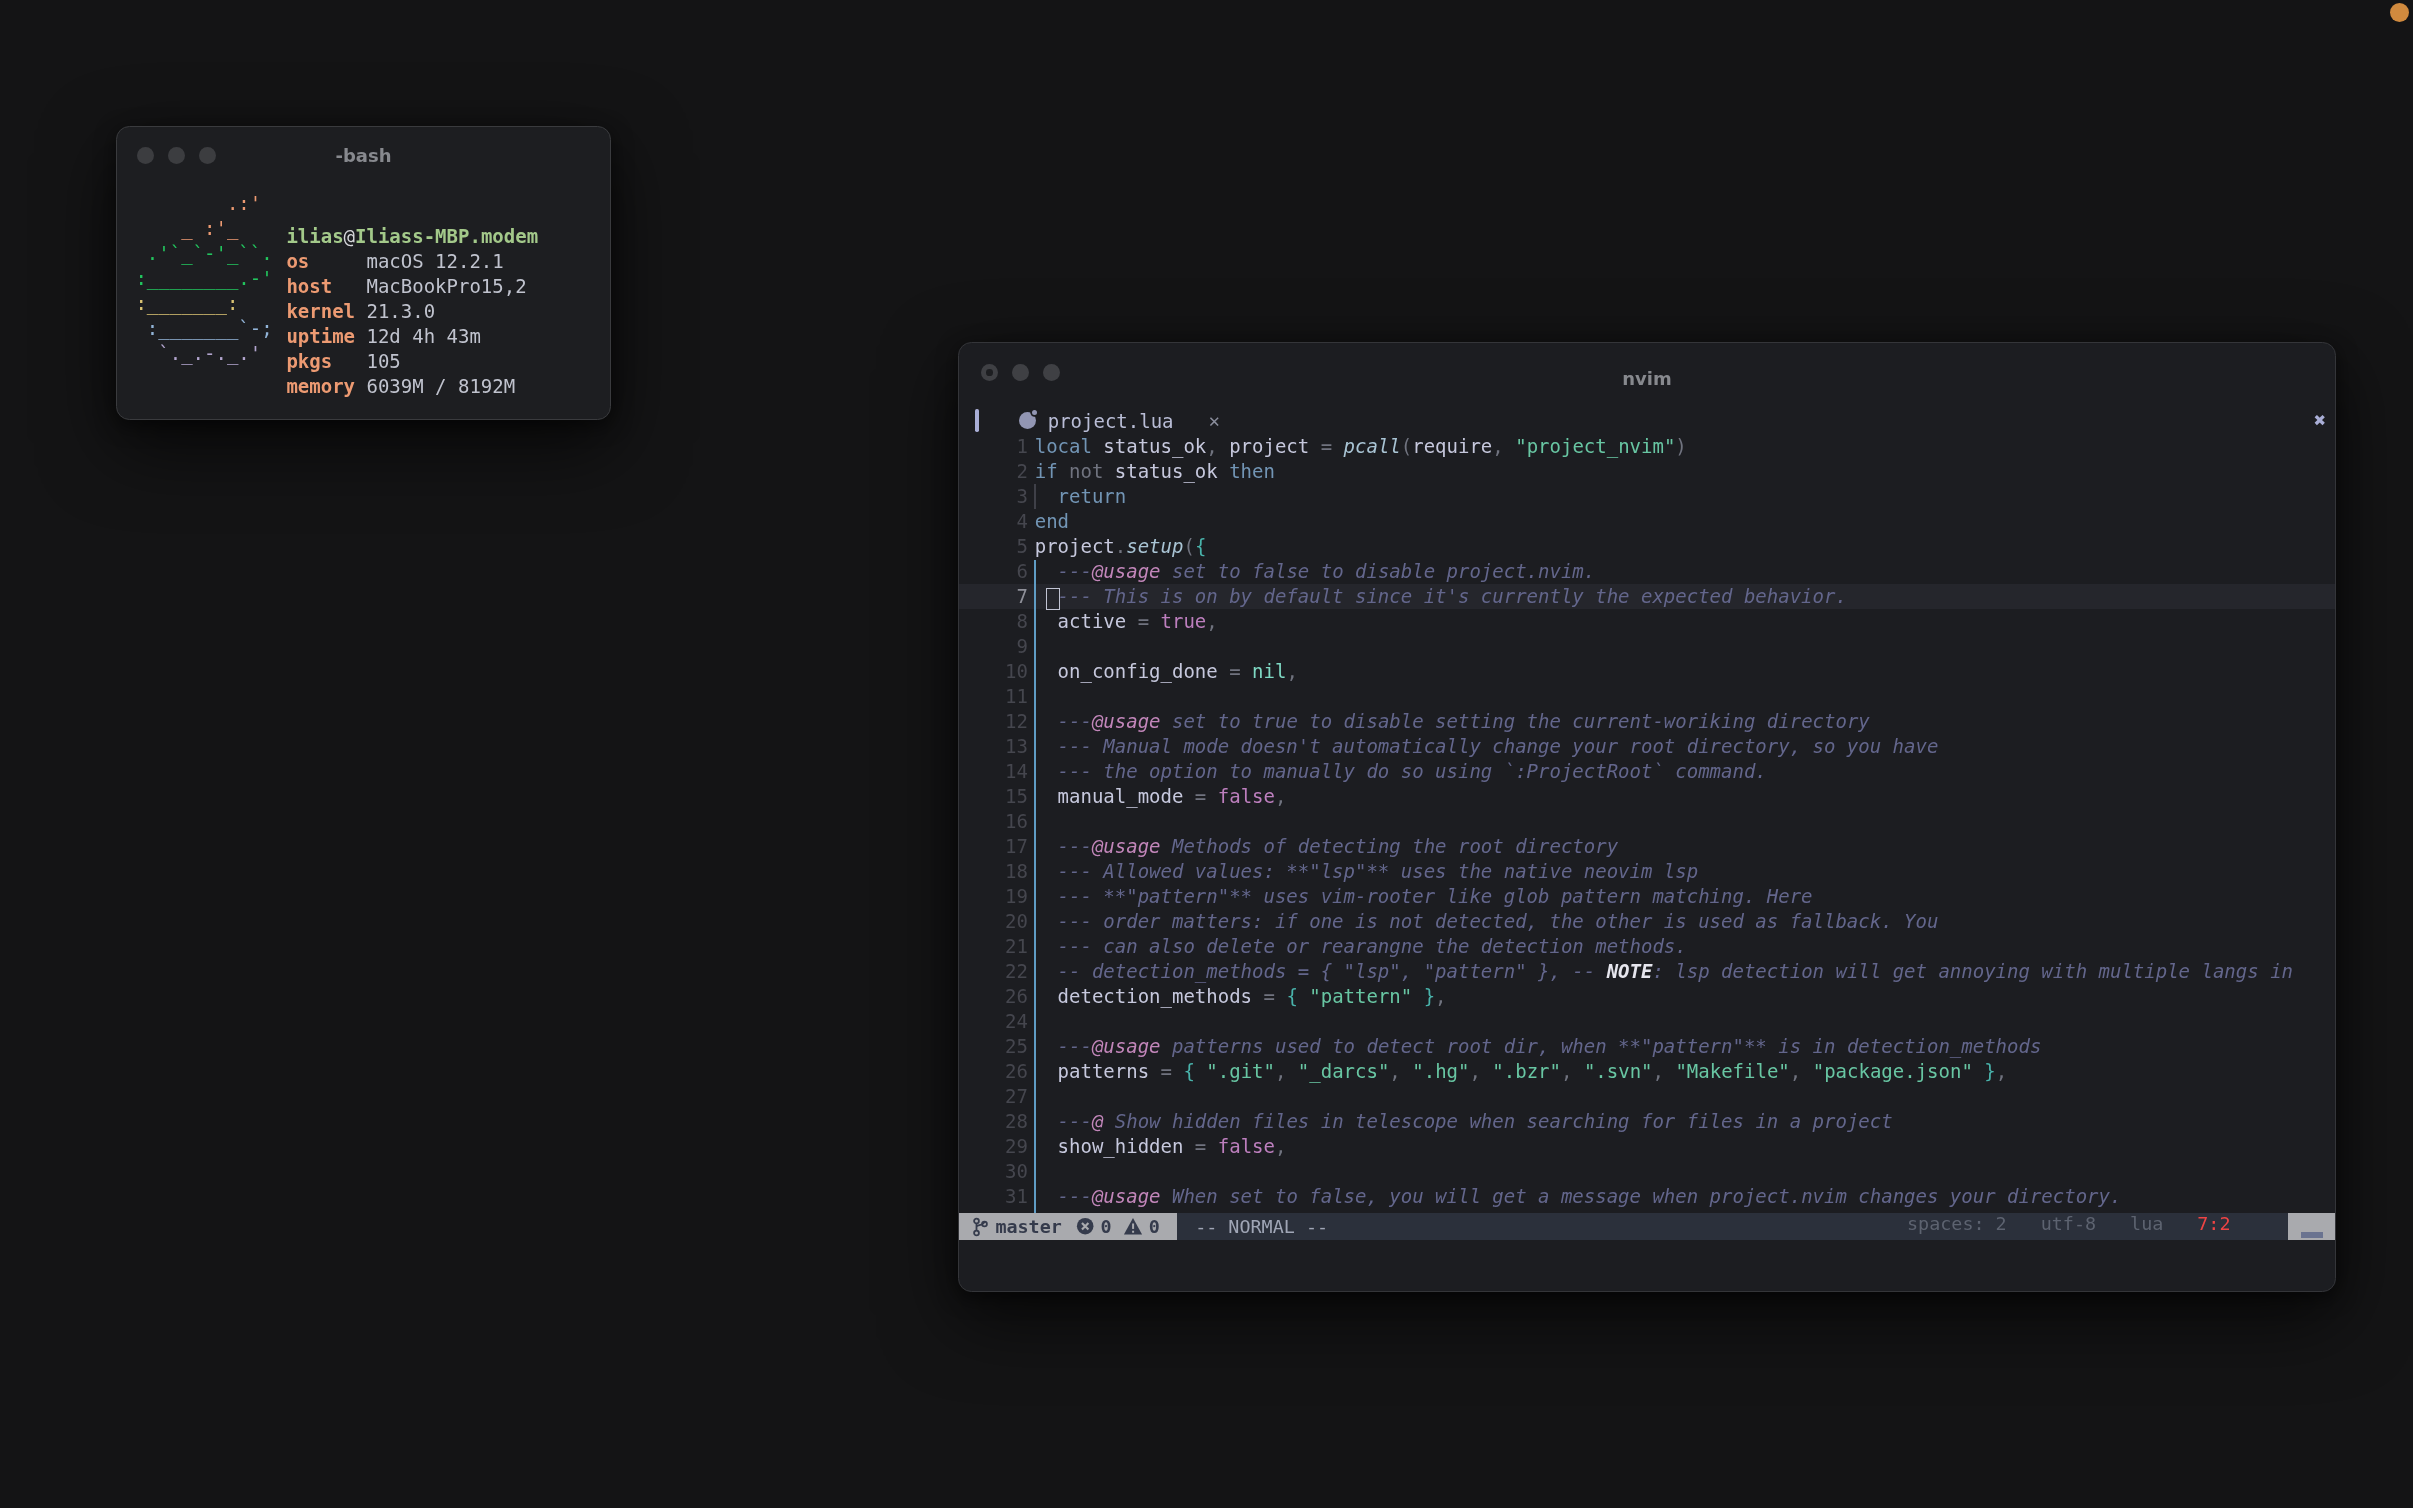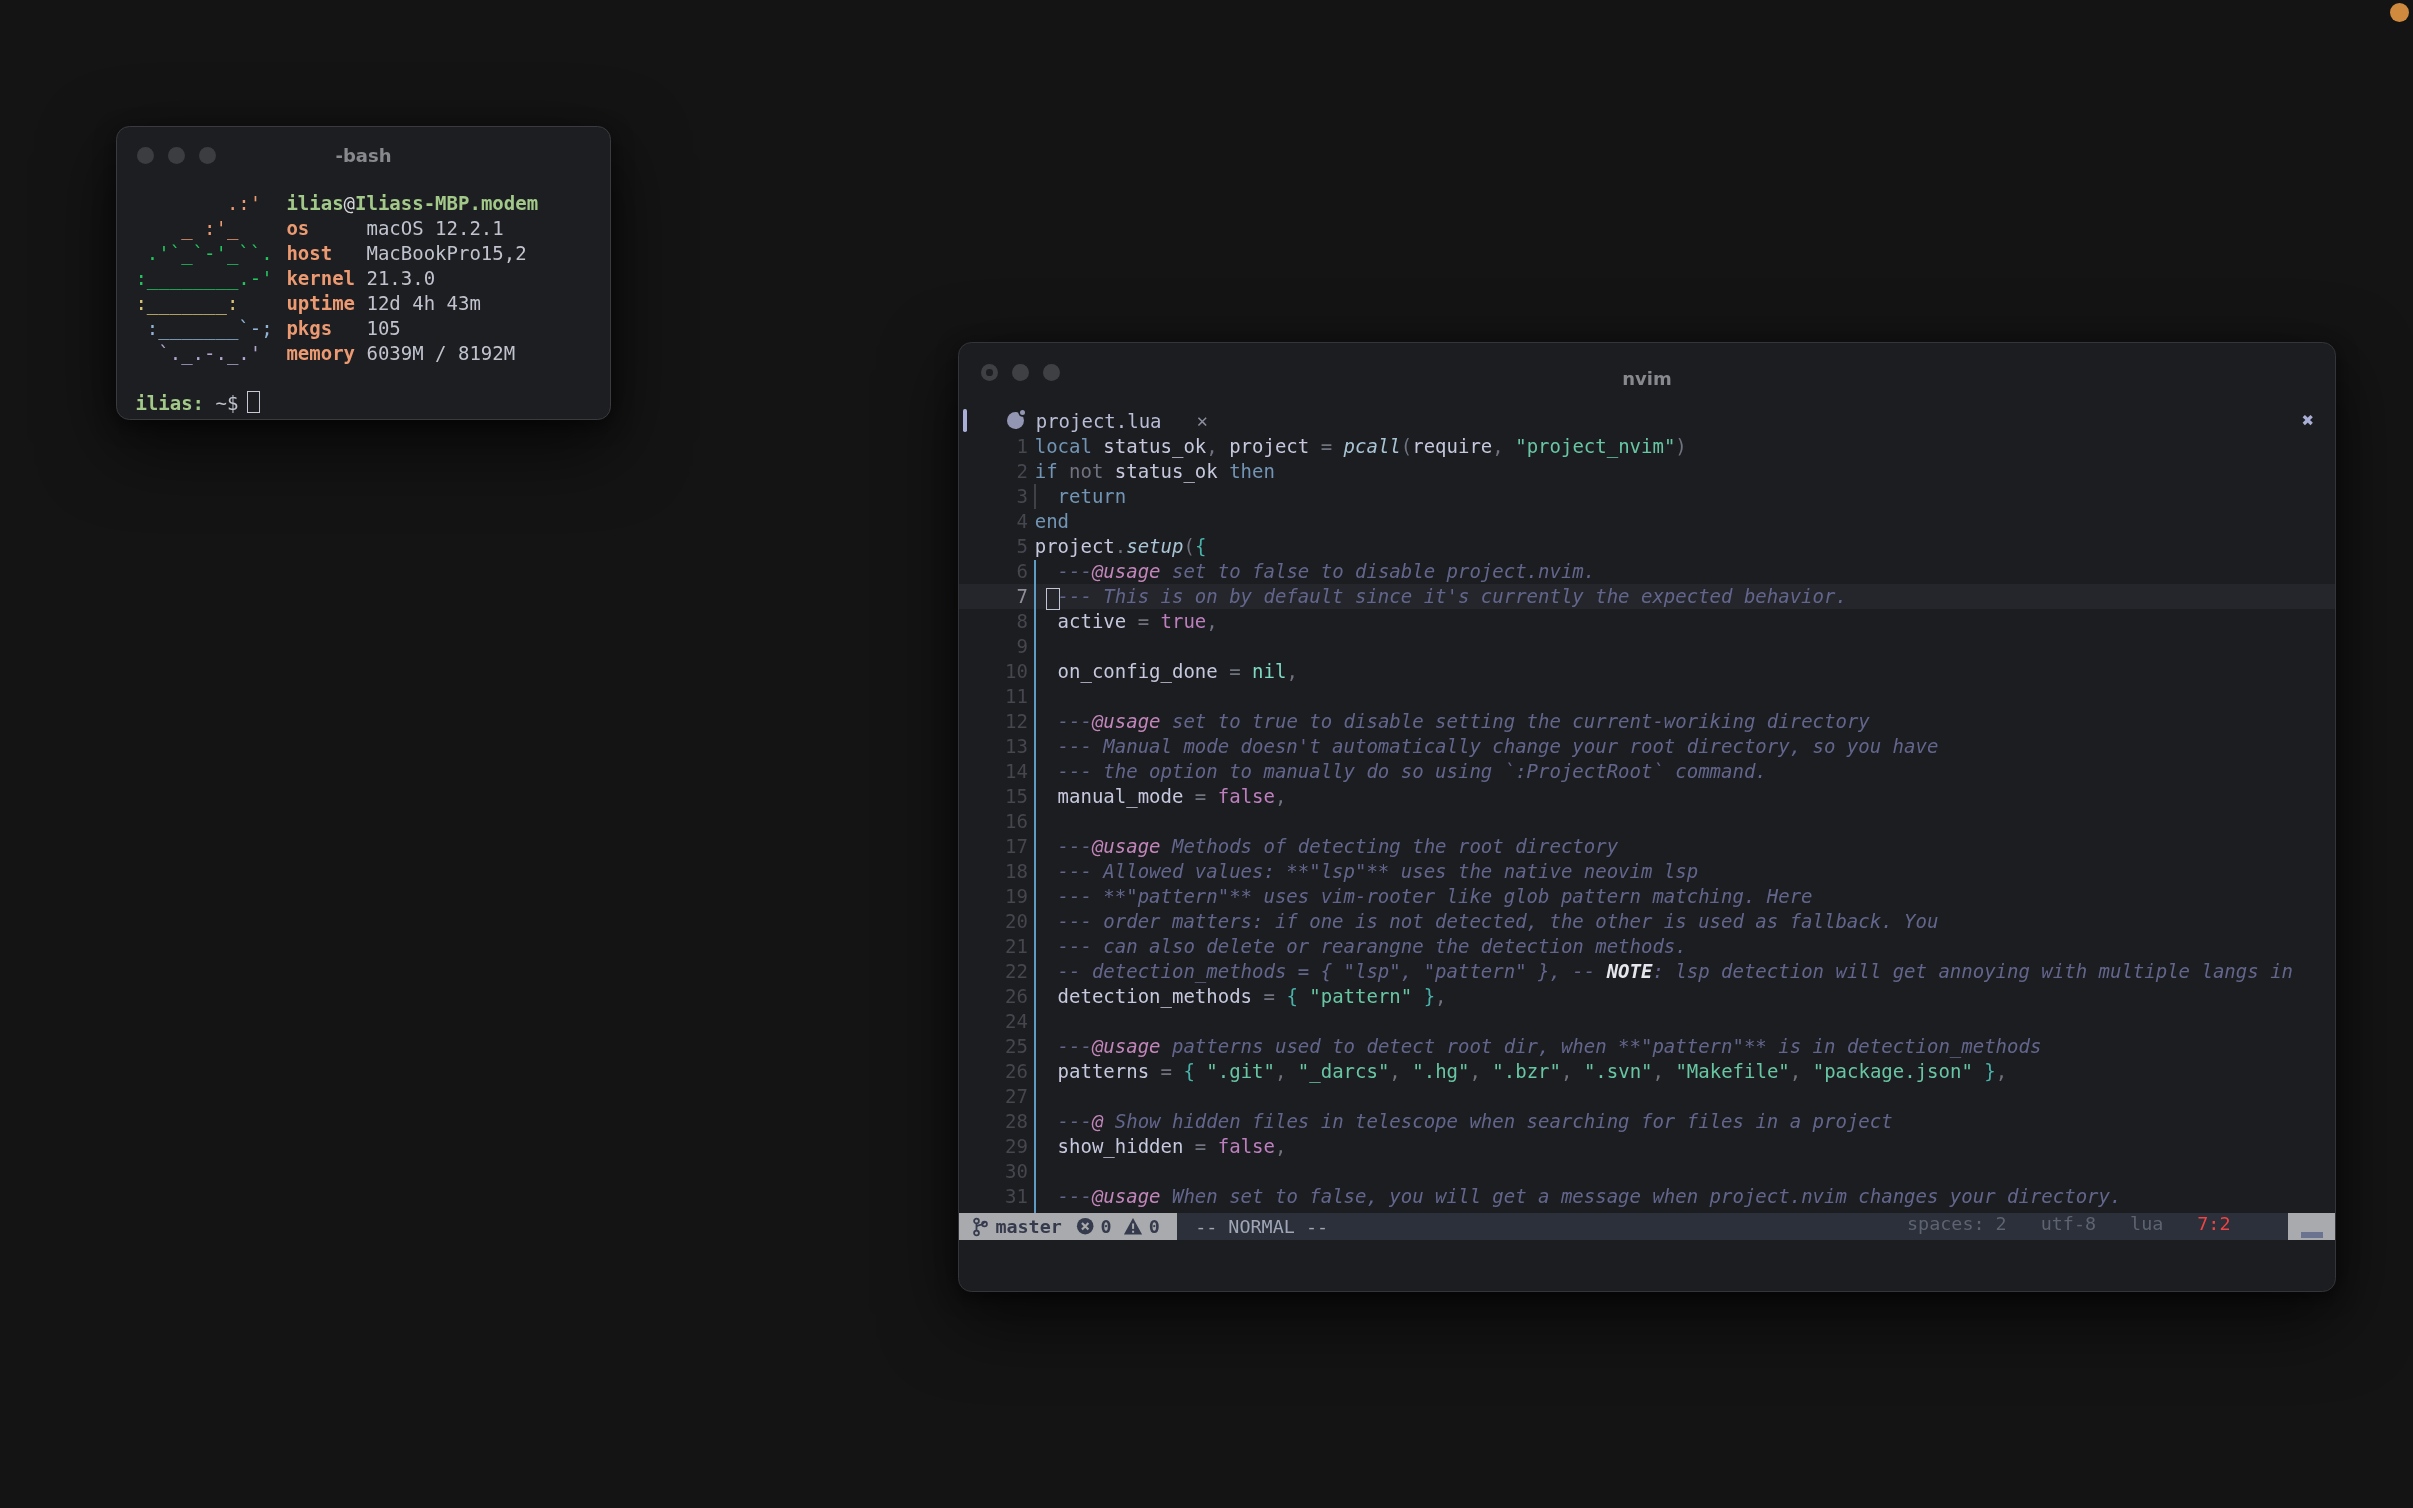--- a/index.html
+++ b/index.html
@@ -17,36 +17,36 @@
 
   
   .term{left:116px;top:126px;width:493px;height:292px;background:#1d1e21;border:0.8px solid #3a3b3e;}
   .term .lights{left:20px;top:20px;}
   .term .wtitle{top:18.4px;}
   .term-body{position:absolute;left:18.4px;top:64px;right:8.4px;bottom:0;font-size:19px;line-height:25px;overflow:hidden;}
   .fetch{display:flex;}
   pre{margin:0;font-family:inherit;font-size:inherit;line-height:inherit;}
   .art{width:151px;white-space:pre;}
   .a-orange{color:#ec9a72}.a-green{color:#22c55e}.a-yellow{color:#d9c273}.a-blue{color:#92b4d8}.a-purple{color:#b2a5ce}
-  .info{white-space:pre;}
+  .info{white-space:pre;margin-top:33px;}
   .fh-user,.fh-host{color:#a3c98a;font-weight:bold;}
   .fh-at{color:#d7d8dc;}
   .f-key{color:#ec9a72;font-weight:bold;display:inline-block;width:7ch;}
   .f-val{color:#c0c3ce;}
   .prompt-row{margin-top:25px;white-space:pre;}
   .p-user{color:#a3c98a;font-weight:bold;}
   .p-sym{color:#c0c3ce;}
   .p-cursor{display:inline-block;width:11.7px;height:20px;border:1.7px solid #c5c8d6;vertical-align:-3.4px;margin-left:8.4px;}
 
   
   .nvim{left:958px;top:342px;width:1376px;height:948px;background:#1c1d21;border:0.8px solid #343539;}
   .nvim .lights{left:22px;top:21px;}
   .nvim .light{background:#3f4044;}
   .nvim .wtitle{top:25px;}
-  .tabline{position:absolute;left:4px;top:64px;width:100%;height:27px;}
+  .tabline{position:absolute;left:16px;top:64px;width:100%;height:27px;}
   .tab-indicator{position:absolute;left:0;top:1.7px;width:4.2px;height:23.5px;background:#a9aed6;border-radius:1.7px;}
   .tab{position:absolute;left:44px;top:0;display:flex;align-items:center;gap:11.7px;color:#b9bdd6;font-size:19px;height:27px;}
   .lua-icon{position:relative;width:17px;height:17px;border-radius:50%;background:#9296b3;display:inline-block;}
   .lua-icon::after{content:"";position:absolute;right:-0.8px;top:-2.5px;width:5px;height:5px;border-radius:50%;background:#9296b3;box-shadow:0 0 0 1.7px #1c1d21;}
   .tab-close{color:#8a8d9c;font-size:18.4px;margin-left:23.5px;}
   .buf-close{position:absolute;right:25px;top:0;height:27px;line-height:27px;color:#a9aed6;font-size:20px;font-weight:bold;}
 
   .code{position:absolute;left:0;top:91px;width:100%;height:779px;overflow:hidden;font-size:19px;line-height:25px;}
   .code-row{display:flex;height:25px;white-space:pre;position:relative;}
   .code-row.cursorline{background:#25262c;}

